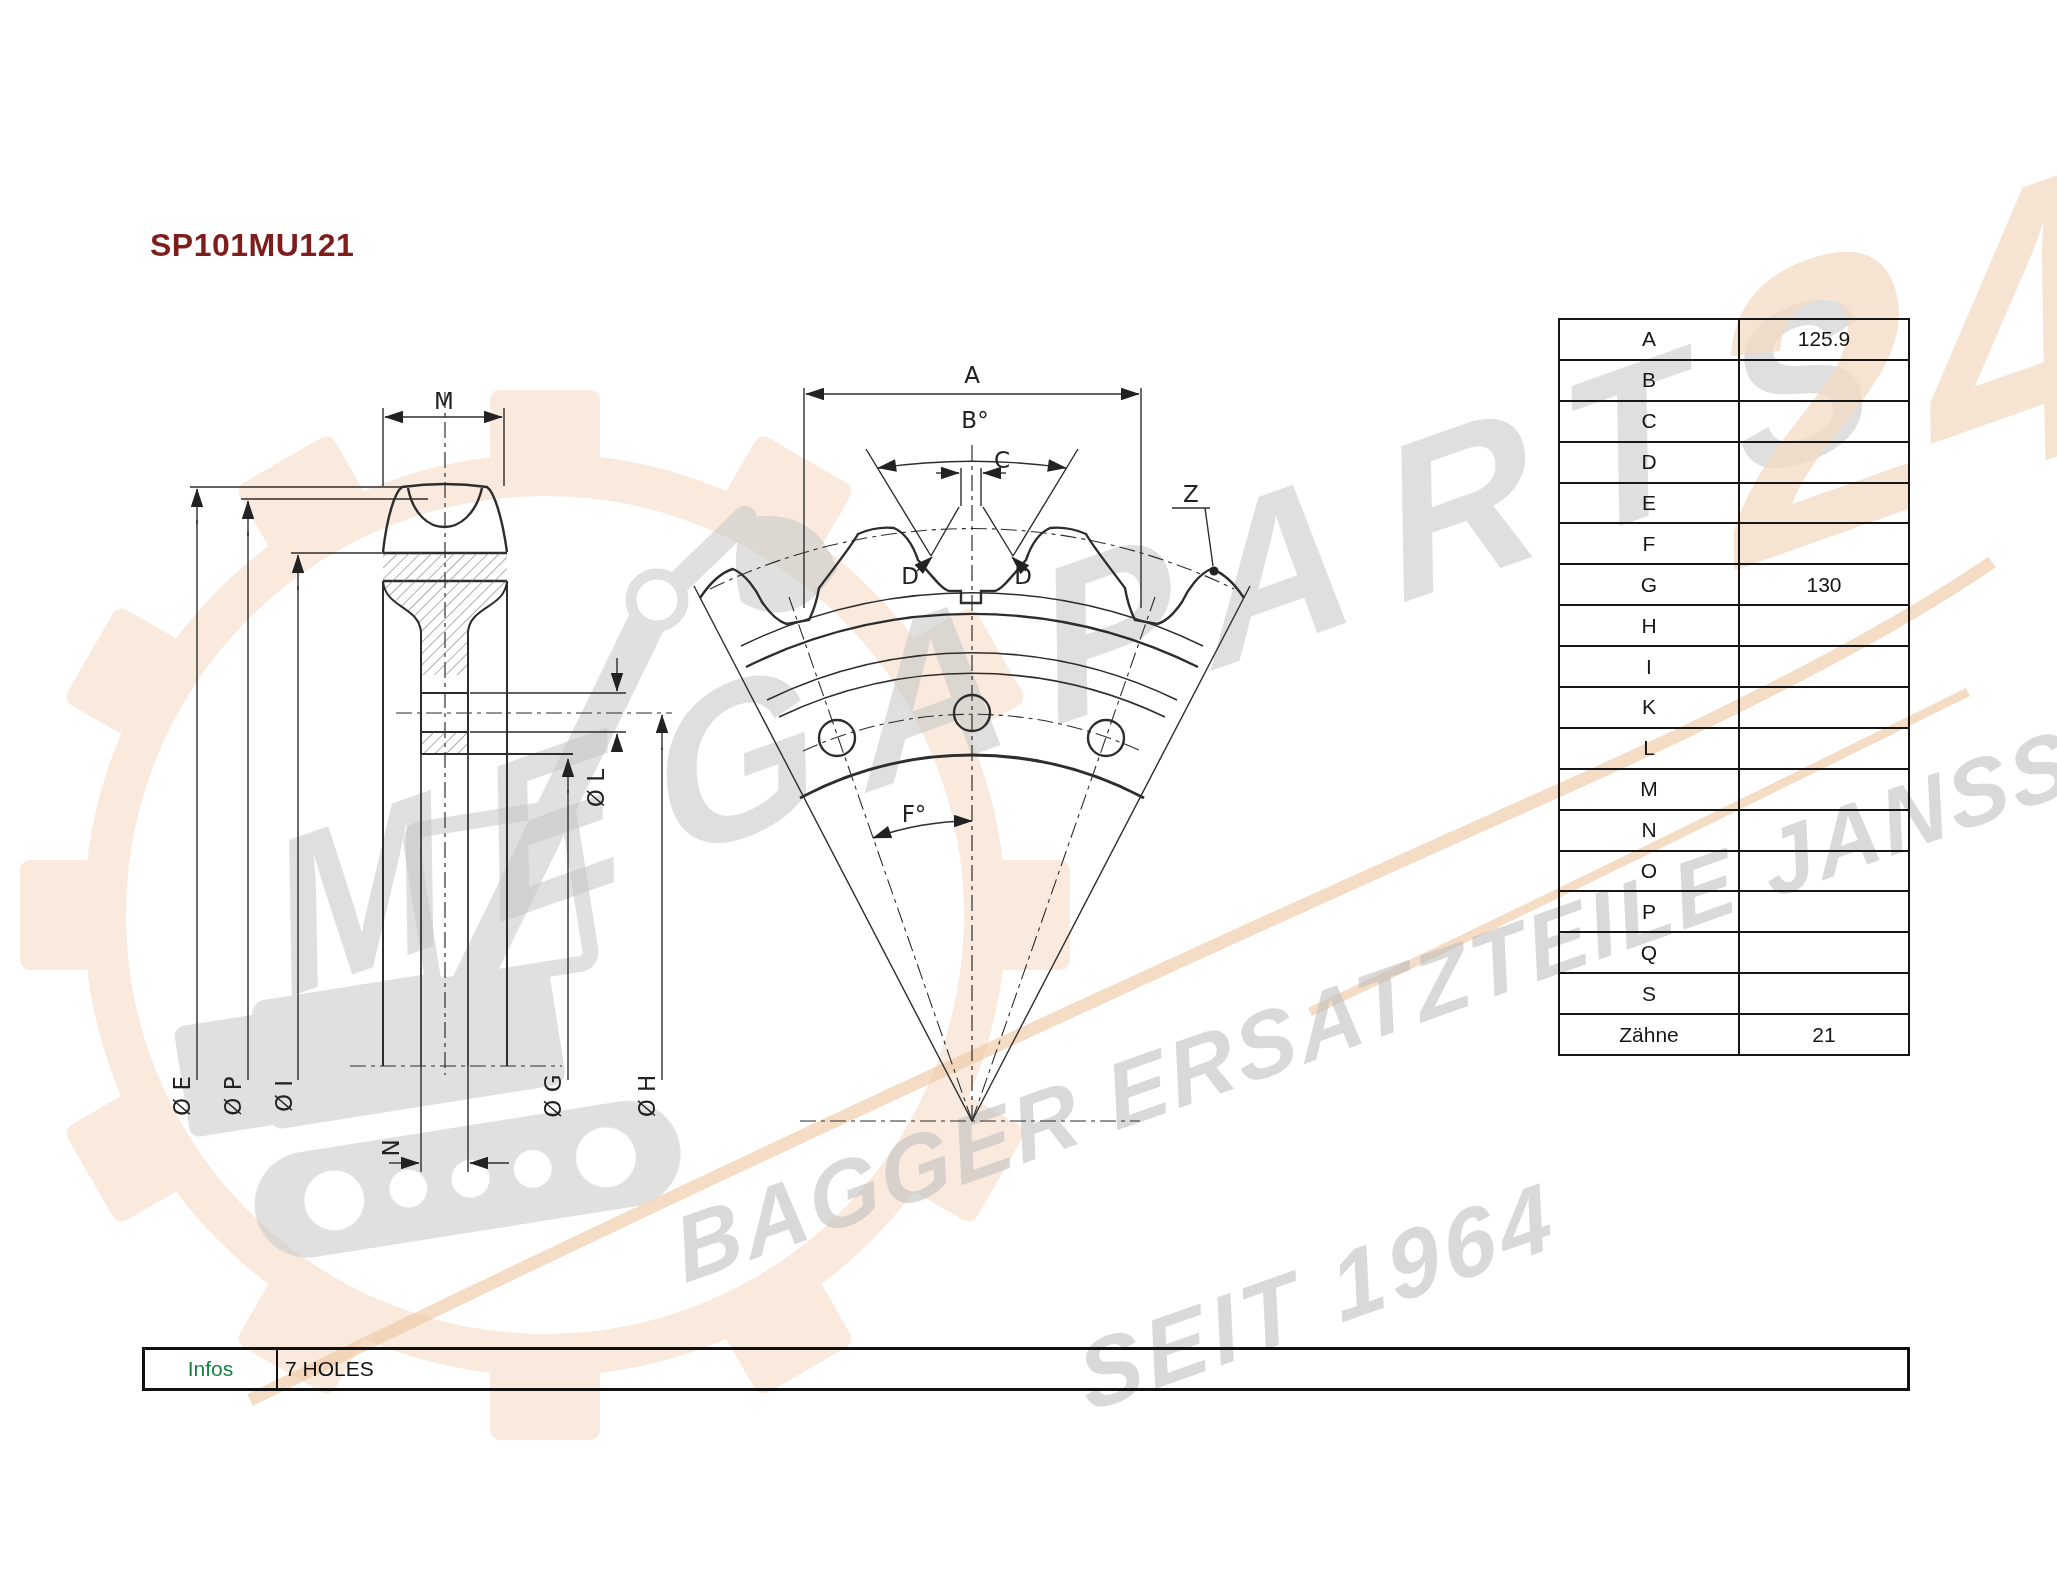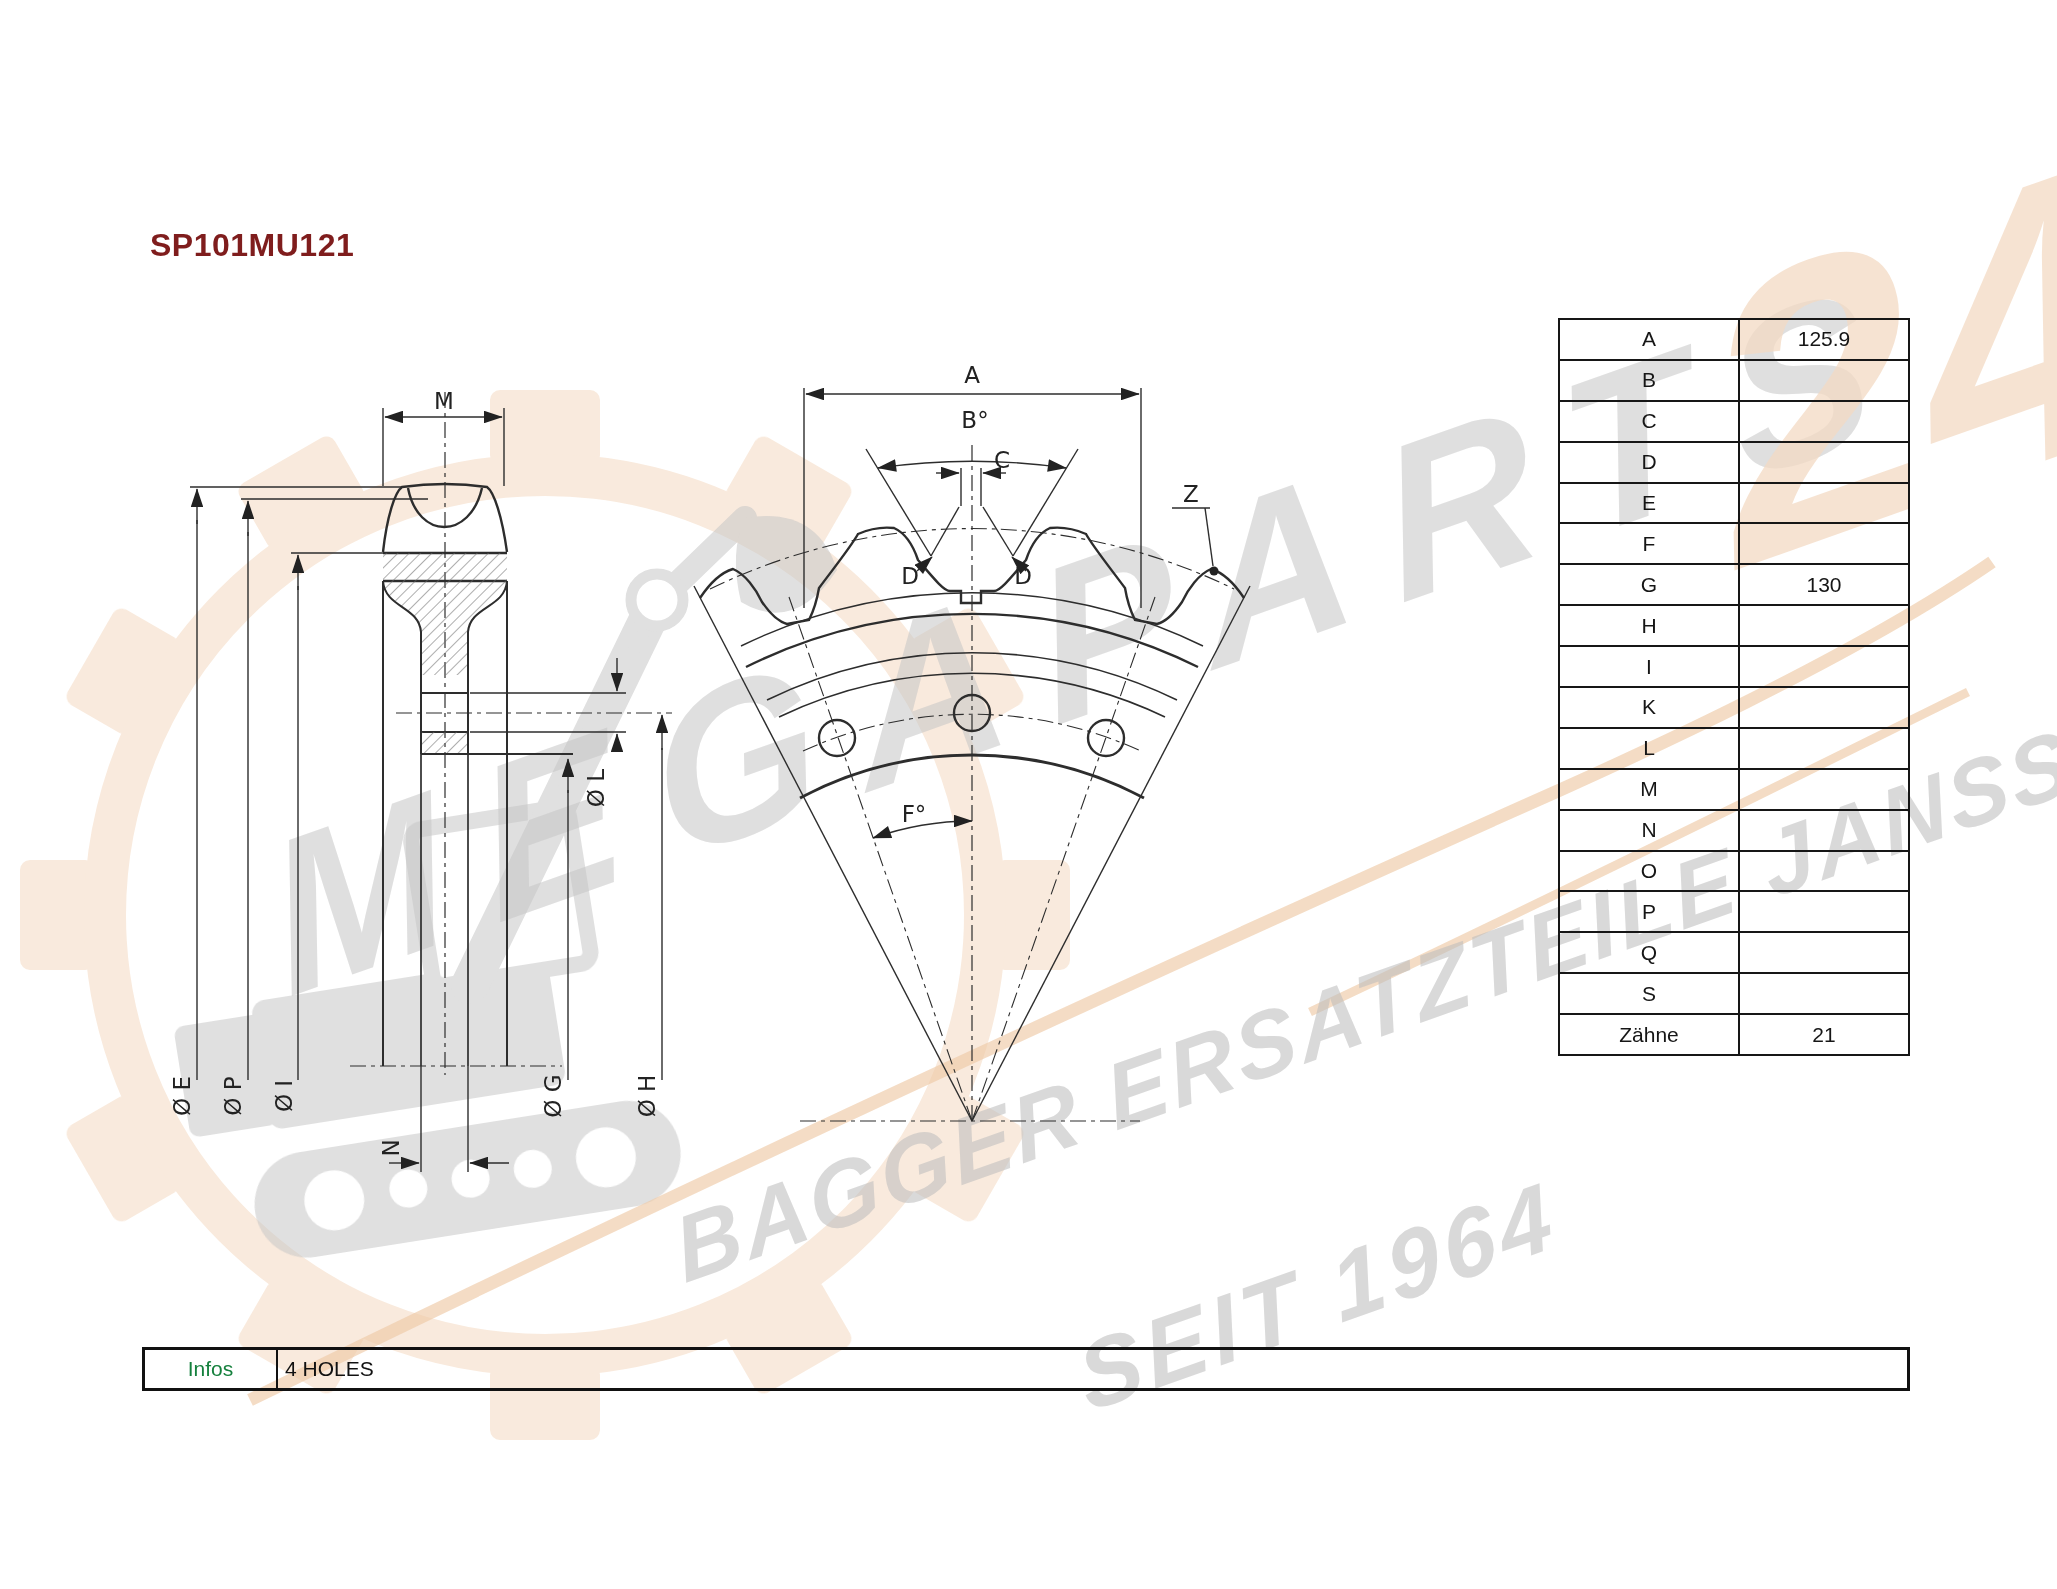--- a/index.html
+++ b/index.html
@@ -331,14 +331,14 @@
       </tr>
     <tr>
         <td class="lab">Zähne</td>
         <td>21</td>
       </tr>
   </tbody>
 </table>
 
 <div id="info-bar">
   <div id="info-label">Infos</div>
-  <div id="info-value">4 HOLES</div>
+  <div id="info-value">7 HOLES</div>
 </div>
 
 </body></html>

